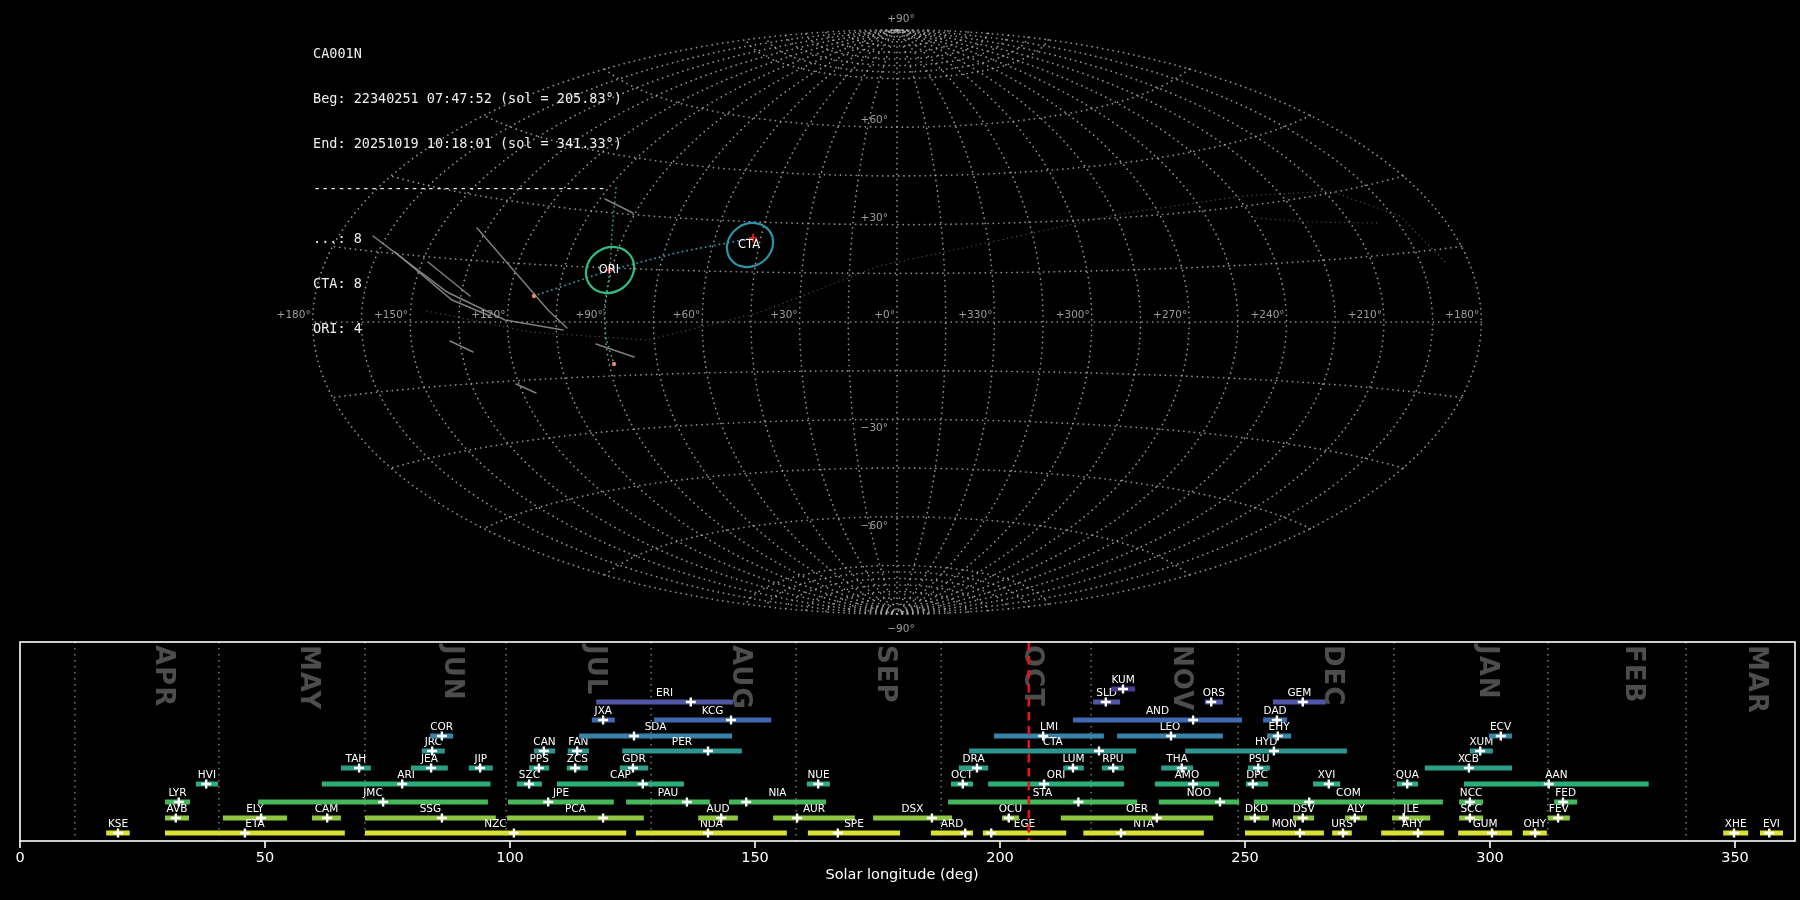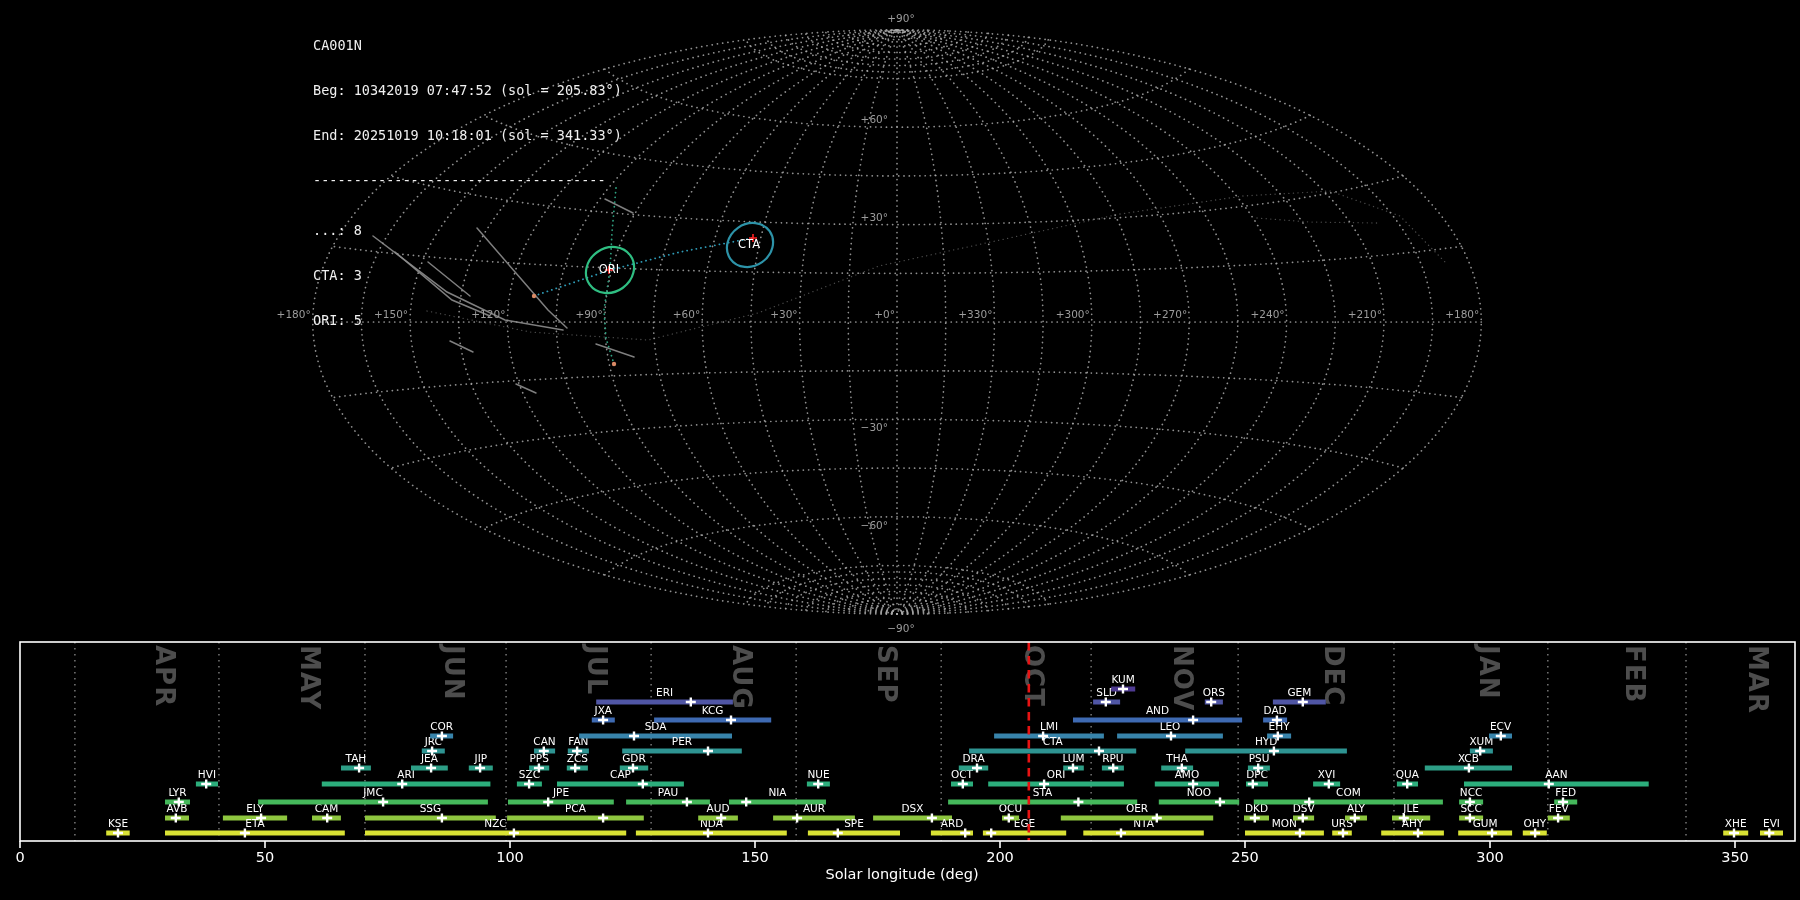--- a/index.html
+++ b/index.html
@@ -1,19 +1,19 @@
 <!DOCTYPE html>
 <html><head>
 <meta charset="utf-8">
 <style>
   html,body{margin:0;padding:0;background:#000;}
   .stage{position:relative;width:1800px;height:900px;background:#000;overflow:hidden;
          font-family:"DejaVu Sans",sans-serif;}
   #scene{position:absolute;left:0;top:0;}
-  .info{position:absolute;left:313px;top:8px;color:#f0f0f0;
+  .info{position:absolute;left:313px;top:16px;color:#f0f0f0;
         font-family:"DejaVu Sans Mono",monospace;font-size:13.5px;line-height:15px;white-space:pre;}
   .info .gap{margin-top:5px;}
   text{font-family:"DejaVu Sans",sans-serif;}
 </style>
 </head>
 <body>
 
 <div class="stage">
   <svg id="scene" width="1800" height="900">
     <g id="map-grid">
@@ -426,20 +426,20 @@
         <text x="1245" y="862" fill="#ffffff" font-size="14.5" text-anchor="middle">250</text>
         <line x1="1490" y1="841" x2="1490" y2="848" stroke="#ffffff" stroke-width="1.6"></line>
         <text x="1490" y="862" fill="#ffffff" font-size="14.5" text-anchor="middle">300</text>
         <line x1="1735.0000000000002" y1="841" x2="1735.0000000000002" y2="848" stroke="#ffffff" stroke-width="1.6"></line>
         <text x="1735.0000000000002" y="862" fill="#ffffff" font-size="14.5" text-anchor="middle">350</text>
       </g>
   </svg>
 
   <div class="info">
     <div>CA001N</div>
-    <div>Beg: 10342019 07:47:52 (sol = 205.83°)</div>
+    <div>Beg: 22340251 07:47:52 (sol = 205.83°)</div>
     <div>End: 20251019 10:18:01 (sol = 341.33°)</div>
     <div>------------------------------------</div>
     <div class="gap">...: 8</div>
-    <div>CTA: 3</div>
-    <div>ORI: 5</div>
+    <div>CTA: 8</div>
+    <div>ORI: 4</div>
   </div>
 </div>
 
 </body></html>

